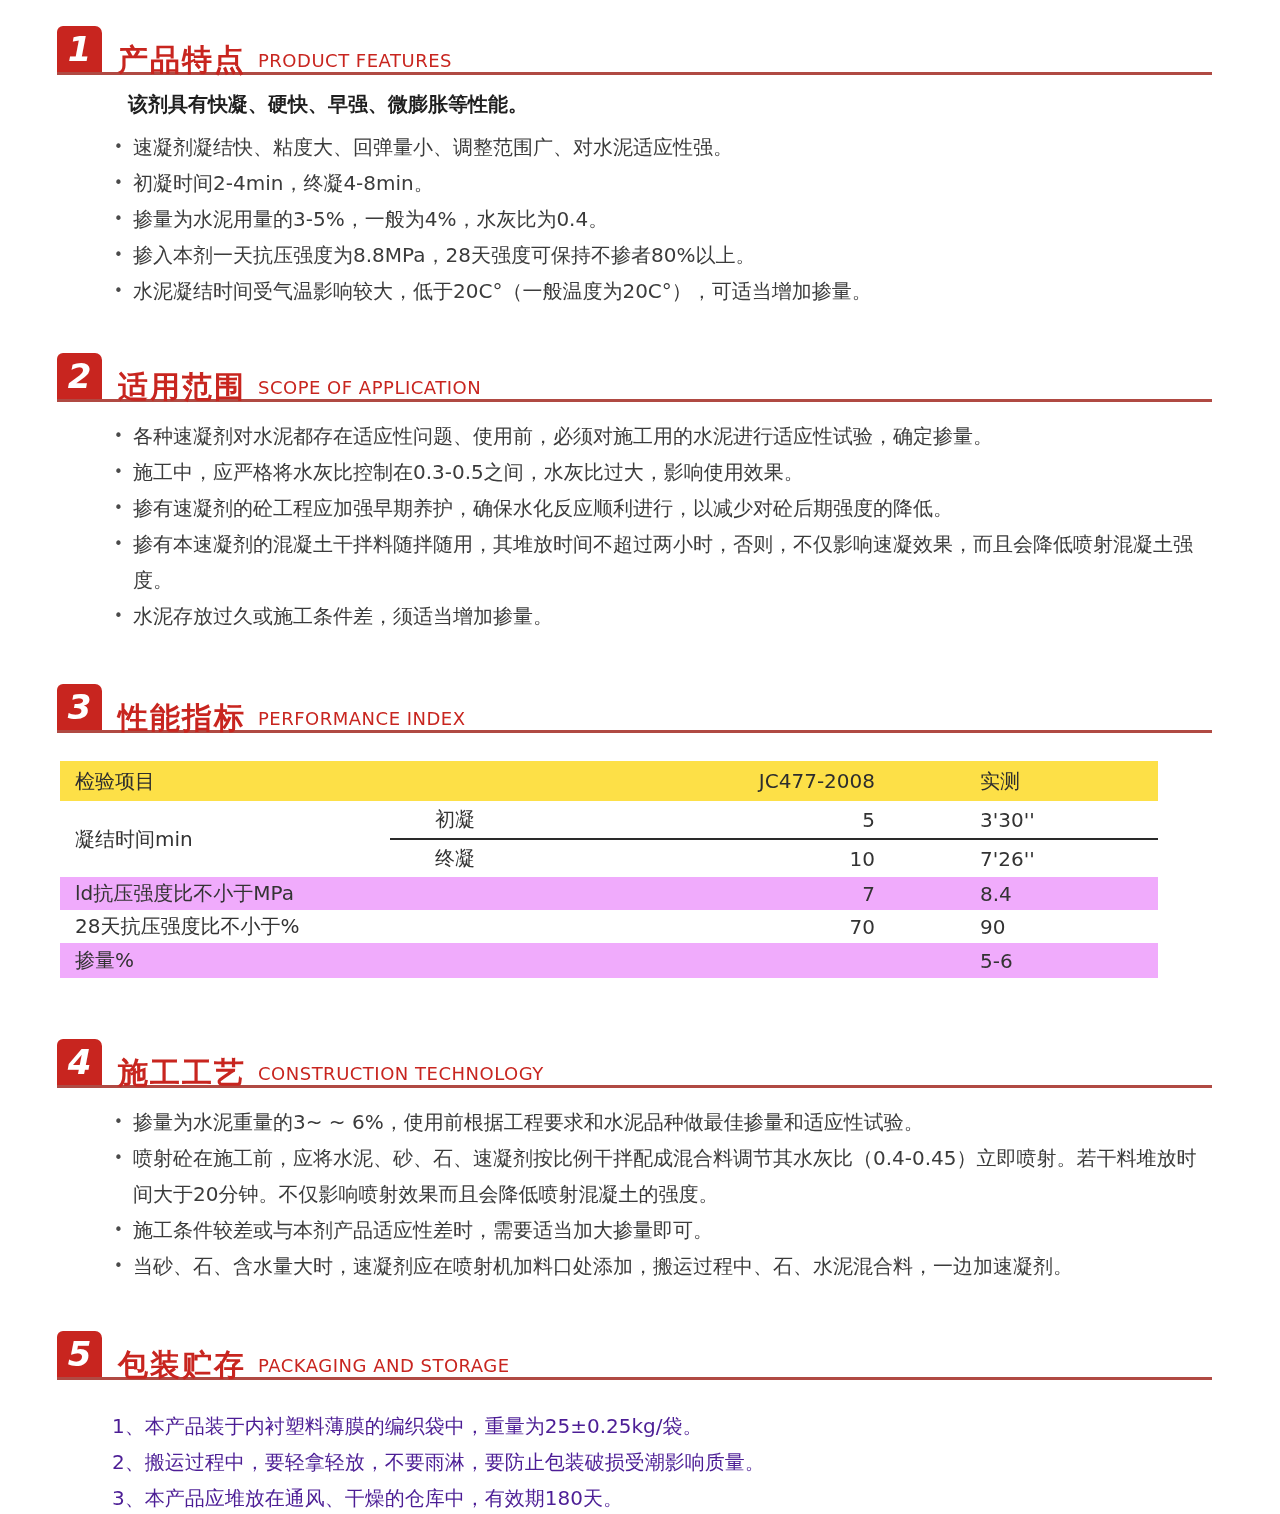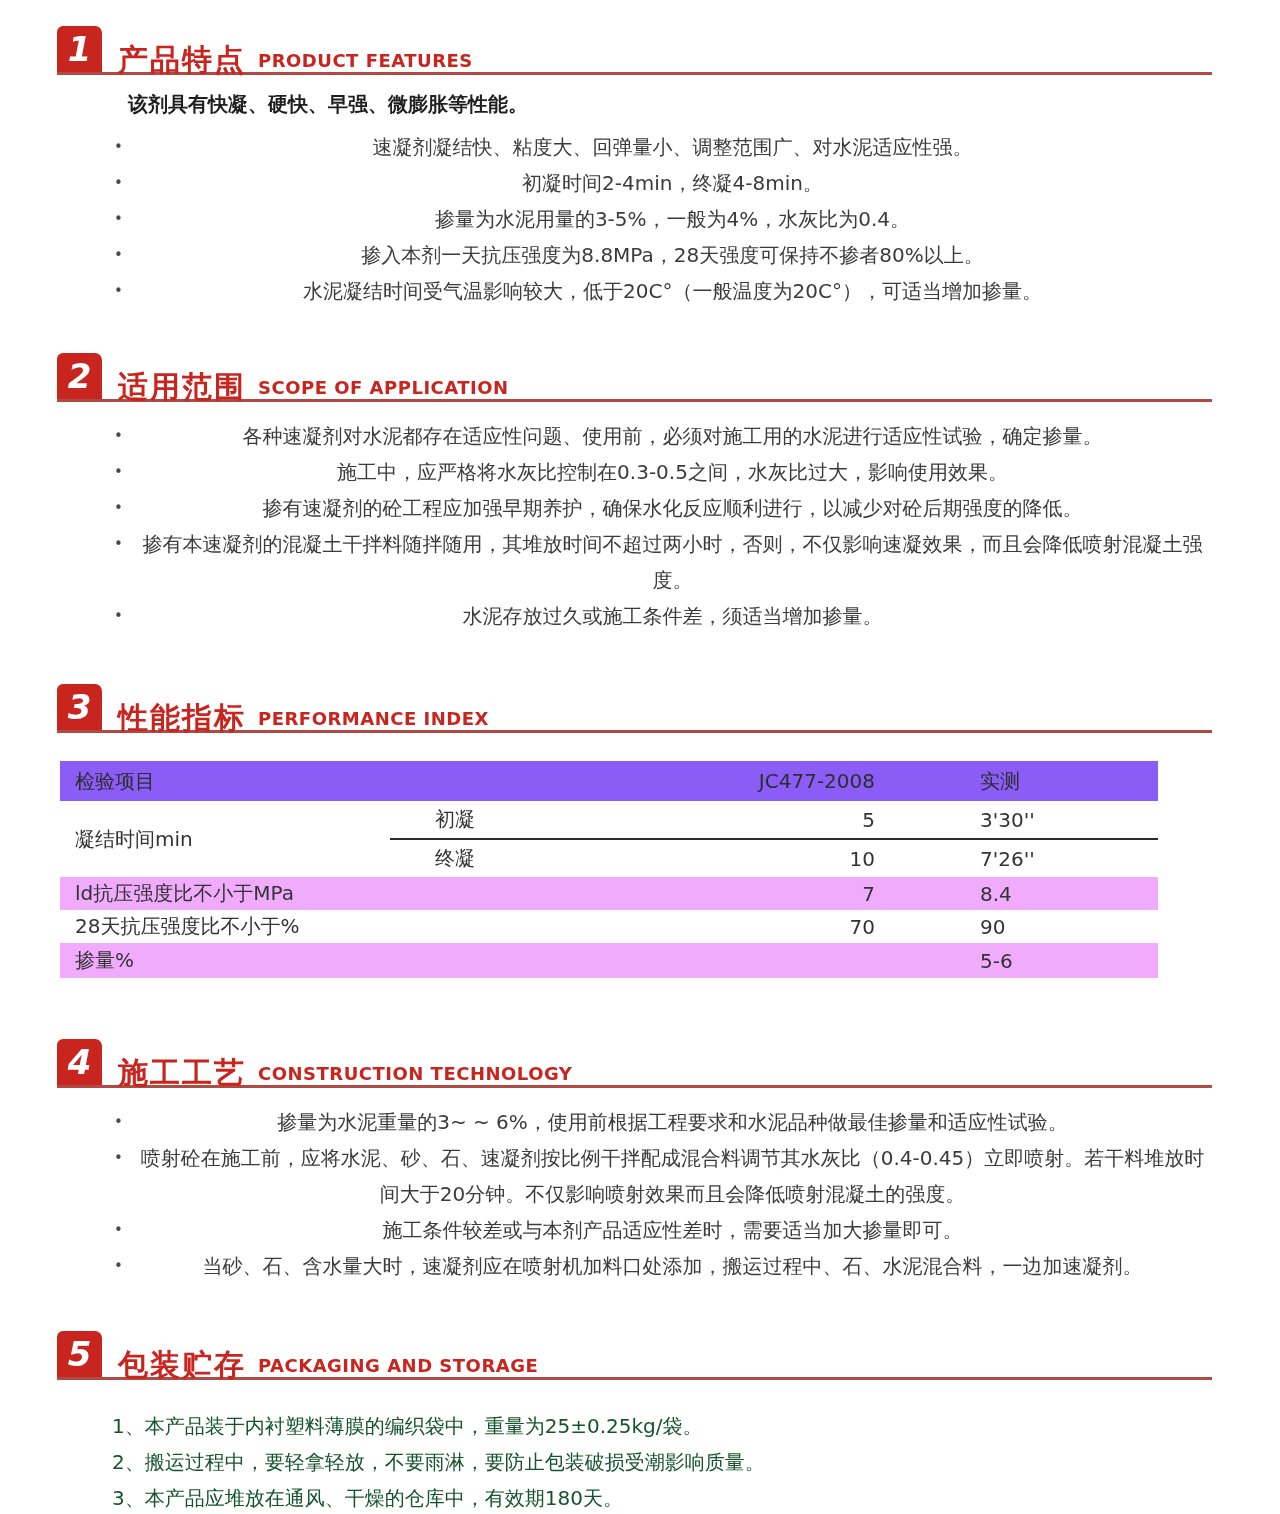--- a/index.html
+++ b/index.html
@@ -25,47 +25,47 @@
     flex: 0 0 auto;
   }
   .title-cn {
     margin: 0 0 0 16px; padding: 0;
     color: #c8251f; font-size: 30px; font-weight: bold;
     letter-spacing: 2px; line-height: 1;
     transform: translateY(3px);
   }
   .title-en {
     margin-left: 12px; color: #c8251f;
-    font-size: 18px; font-weight: 700; letter-spacing: 0.5px;
+    font-size: 18px; font-weight: 400; letter-spacing: 0.5px;
     line-height: 1; padding-bottom: 2px;
   }
 
   
   .content { margin-left: 55px; }
   .intro {
     margin: 14px 0 4px 16px; font-size: 20px; font-weight: bold;
     color: #1f1f1f; line-height: 30px;
   }
-  ul.bullets { list-style: none; margin: 10px 0 0 0; padding: 0; text-align: center; }
+  ul.bullets { list-style: none; margin: 10px 0 0 0; padding: 0; }
   ul.bullets.tight { margin-top: 16px; }
   ul.bullets li {
     position: relative; padding-left: 21px;
     font-size: 20px; line-height: 36px; color: #3b3b3b;
   }
   ul.bullets li::before {
     content: "•"; position: absolute; left: 2px; top: 0;
     font-size: 15px; color: #4a4a4a;
   }
   .numbered { margin-top: 28px; }
-  .numbered .num-line { font-size: 20px; line-height: 36px; color: #14532d; }
+  .numbered .num-line { font-size: 20px; line-height: 36px; color: #4c1d95; }
 
   
   .ptable { margin: 28px 0 0 3px; width: 1098px; font-size: 20px; color: #333; }
   .trow { display: grid; grid-template-columns: 330px 195px 290px 1fr; align-items: center; }
-  .trow.thead { background: #8b5cf6; height: 40px; font-weight: 500; color: #2d2d2d; }
+  .trow.thead { background: #fde047; height: 40px; font-weight: 500; color: #2d2d2d; }
   .c-label { padding-left: 15px; }
   .c-sub   { padding-left: 45px; }
   .c-jc    { text-align: right; }
   .c-meas  { padding-left: 105px; }
   .merged { display: grid; grid-template-columns: 330px 1fr; align-items: center; }
   .merged .c-label { align-self: center; }
   .subrow {
     display: grid; grid-template-columns: 195px 290px 1fr;
     align-items: center; height: 37px;
   }

